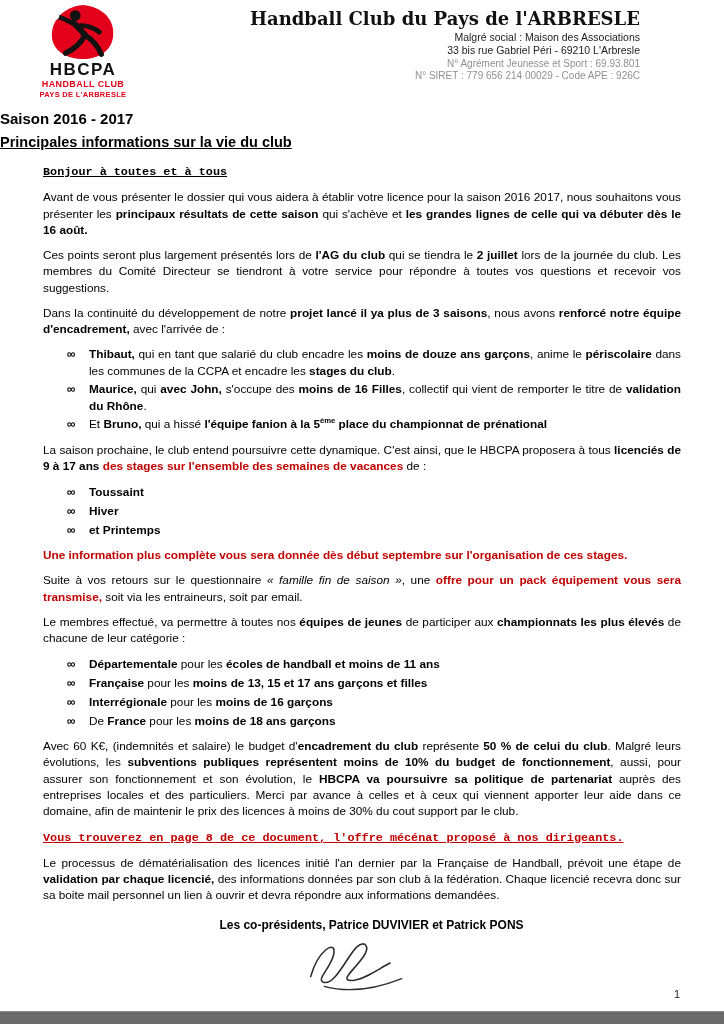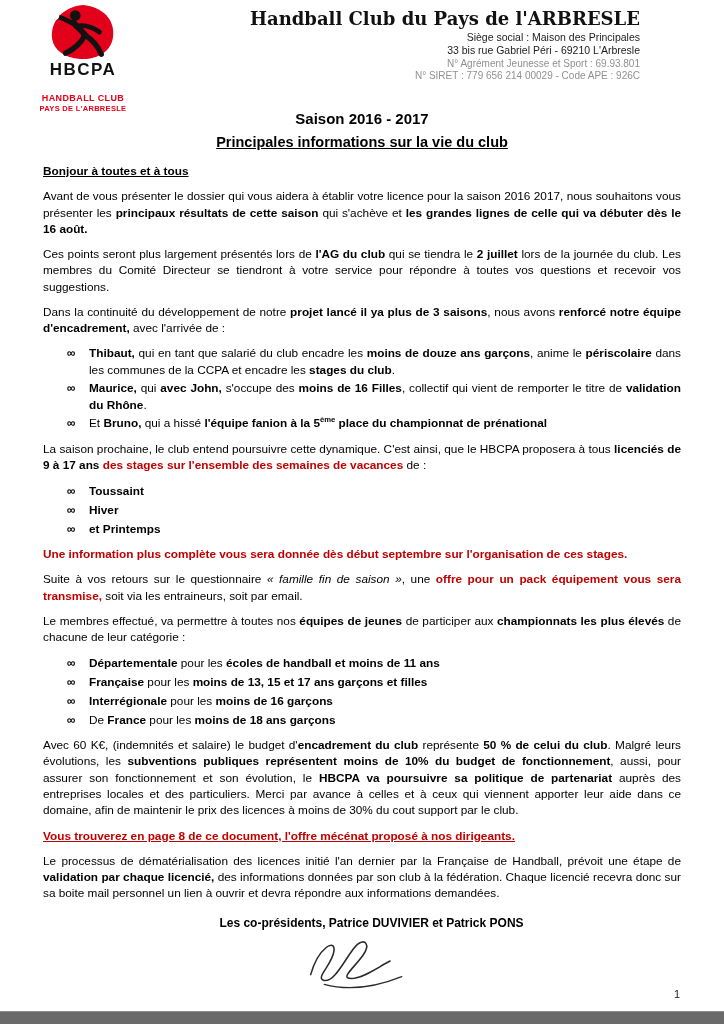--- a/index.html
+++ b/index.html
@@ -10,43 +10,43 @@
     font-family: "Liberation Sans", sans-serif;
     color: #000;
   }
   .page { position: relative; width: 724px; height: 1024px; overflow: hidden; background: #fff; }
 
   
   header { position: relative; height: 102px; padding-top: 6px; }
   .logo { position: absolute; left: 22px; top: 4px; width: 122px; text-align: center; line-height: 1; }
   .logo svg { display: block; margin: 0 auto; }
   .logo-acronym { font-size: 17px; font-weight: bold; letter-spacing: 1.5px; margin-top: 1px; color: #111; }
-  .logo-line1 { font-size: 9px; font-weight: bold; color: #e2001a; margin-top: 16px; letter-spacing: .4px; }
+  .logo-line1 { font-size: 9px; font-weight: bold; color: #e2001a; margin-top: 2px; letter-spacing: .4px; }
   .logo-line2 { font-size: 7.5px; font-weight: bold; color: #e2001a; margin-top: 2px; letter-spacing: .3px; }
   .header-info { margin-left: 200px; width: 440px; text-align: right; }
   .club-name { font-family: "DejaVu Serif", serif; font-size: 18px; font-weight: bold; margin-top: 2px; color: #111; }
   .addr { font-size: 10.5px; margin-top: 1.5px; }
   .addr.black { color: #222; }
   .addr.gray { color: #909090; font-size: 10px; }
 
   
-  .title-block { text-align: center; margin-top: 8px; }
+  .title-block { text-align: left; margin-top: 8px; }
   h1 { font-size: 15px; font-weight: bold; margin: 0; }
   h2 { font-size: 14.5px; font-weight: bold; margin: 7px 0 0 0; text-decoration: underline; }
 
   
   .doc-body { margin: 13px 43px 0 43px; font-size: 11.8px; line-height: 1.38; text-align: justify; }
   .para { margin: 0 0 9px 0; }
   .list { margin: 0 0 9px 0; }
   .li { display: flex; padding-left: 24px; margin-bottom: 2.5px; }
   .bullet { flex: none; width: 22px; font-weight: bold; font-size: 12px; }
   .li-text { flex: 1; text-align: justify; }
   .b { font-weight: bold; }
   .r { color: #c00000; }
-  .u { text-decoration: underline; }
+  .u { text-decoration: underline; font-family: Liberation Mono, monospace; }
   .i { font-style: italic; }
   sup { font-size: 0.65em; line-height: 0; }
 
   
   .copresidents { text-align: center; font-weight: bold; font-size: 12px; margin-top: 14px; margin-left: 19px; }
   .signature-wrap { text-align: center; margin-top: 2px; }
   .signature-wrap svg { display: inline-block; }
 
   .page-number { position: absolute; right: 44px; bottom: 24px; font-size: 11px; color: #222; }
   .bottom-bar { position: absolute; left: 0; bottom: 0; width: 100%; height: 13px;
@@ -69,21 +69,21 @@
         <path d="M41,32 C49,37 55,45 58,52" stroke="#121212" stroke-width="5.5" fill="none" stroke-linecap="round"></path>
         <circle cx="10" cy="12" r="4.5" fill="#ffffff"></circle>
       </svg>
       <div class="logo-acronym">HBCPA</div>
       <div class="logo-line1">HANDBALL CLUB</div>
       <div class="logo-line2">PAYS DE L'ARBRESLE</div>
     </div>
 
     <div class="header-info">
       <div class="club-name">Handball Club du Pays de l'ARBRESLE</div>
-      <div class="addr black">Siège social : Maison des Principales</div>
+      <div class="addr black">Malgré social : Maison des Associations</div>
       <div class="addr black">33 bis rue Gabriel Péri - 69210 L'Arbresle</div>
       <div class="addr gray">N° Agrément Jeunesse et Sport : 69.93.801</div>
       <div class="addr gray">N° SIRET : 779 656 214 00029 - Code APE : 926C</div>
     </div>
   </header>
 
   <div class="title-block">
     <h1>Saison 2016 - 2017</h1>
     <h2>Principales informations sur la vie du club</h2>
   </div>

